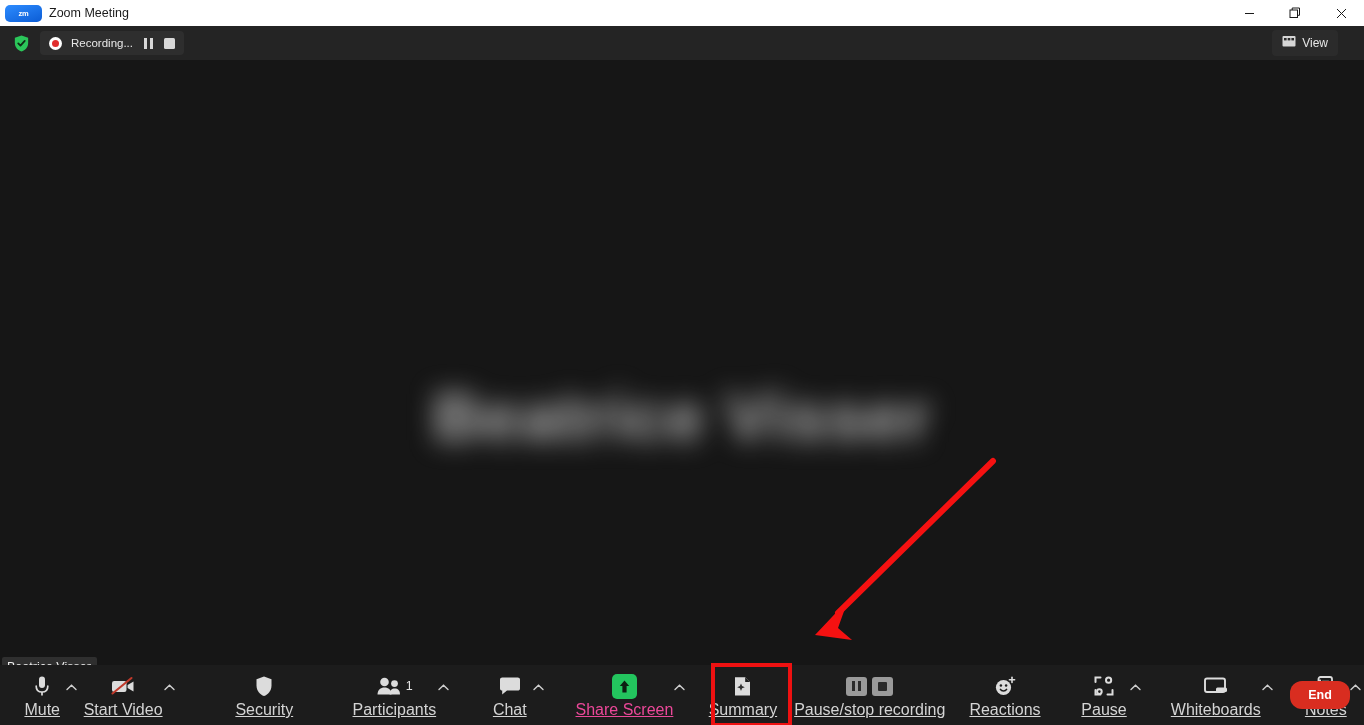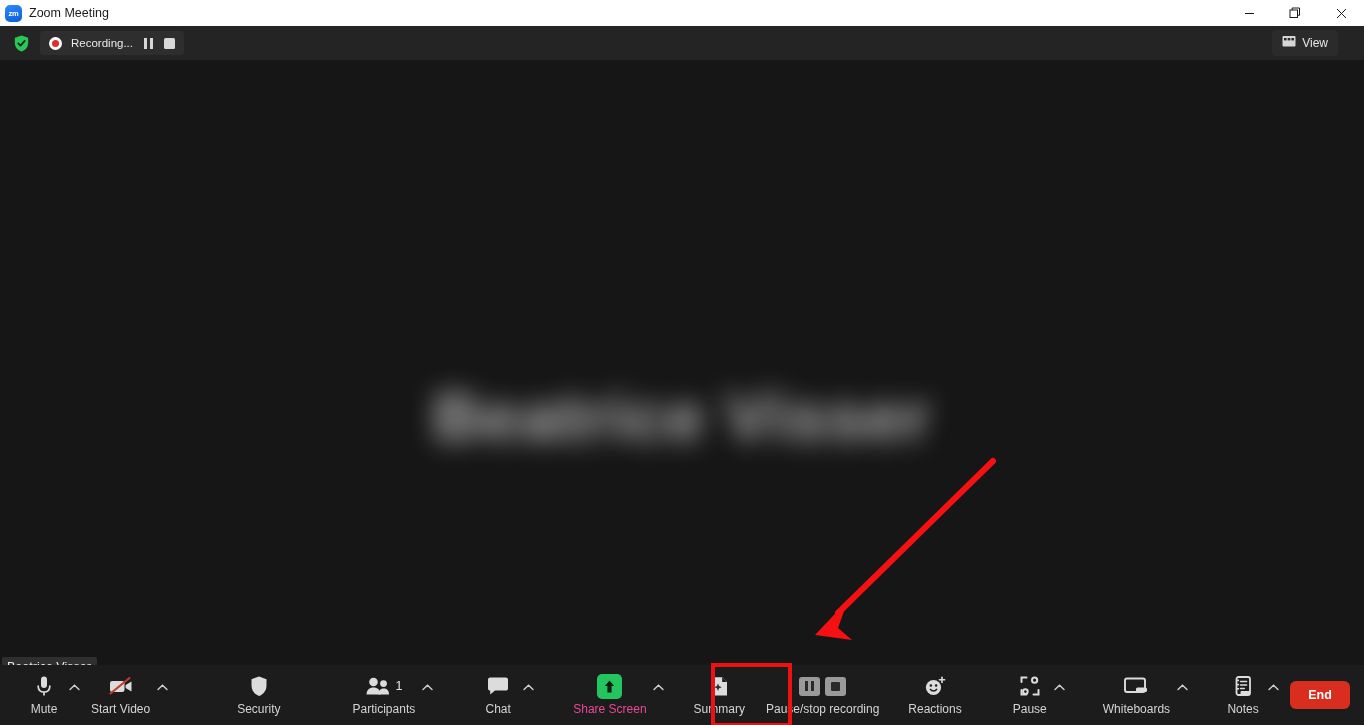--- a/index.html
+++ b/index.html
@@ -20,21 +20,21 @@
     display: flex;
     align-items: center;
   }
   .title-left {
     display: flex;
     align-items: center;
     gap: 7px;
     padding-left: 5px;
   }
   .zoom-logo {
-    width: 17px; height: 17px;
+    width: 37px; height: 17px;
     border-radius: 5px;
     background: linear-gradient(160deg, #2d8cff 0%, #0b5cd5 100%);
     display: flex;
     align-items: center;
     justify-content: center;
     font-size: 7.5px;
     font-weight: bold;
     color: #ffffff;
     letter-spacing: -0.3px;
   }
@@ -189,24 +189,25 @@
     padding: 0 8px;
     min-width: 52px;
   }
   .tb-icon {
     height: 24px;
     display: flex;
     align-items: center;
     justify-content: center;
   }
   .tb-label {
-    font-size: 12px;
+    font-size: 16px;
     color: #d4d4d4;
     white-space: nowrap;
     line-height: 13px;
+    text-decoration: underline;
   }
   .tb-label.green { color: #ec4899; }
   .caret {
     width: 16px;
     height: 60px;
     display: flex;
     align-items: center;
     justify-content: center;
     margin-left: -4px;
     margin-right: 1px;
@@ -223,21 +224,21 @@
     border-radius: 5px;
     display: flex;
     align-items: center;
     justify-content: center;
   }
   .end-btn {
     position: absolute;
     right: 14px;
     width: 60px; height: 28px;
     background: #d92d20;
-    border-radius: 6px;
+    border-radius: 12px;
     color: #fff;
     font-size: 12.5px;
     font-weight: bold;
     display: flex;
     align-items: center;
     justify-content: center;
   }
 
   
   .rec-ctrl-item {

